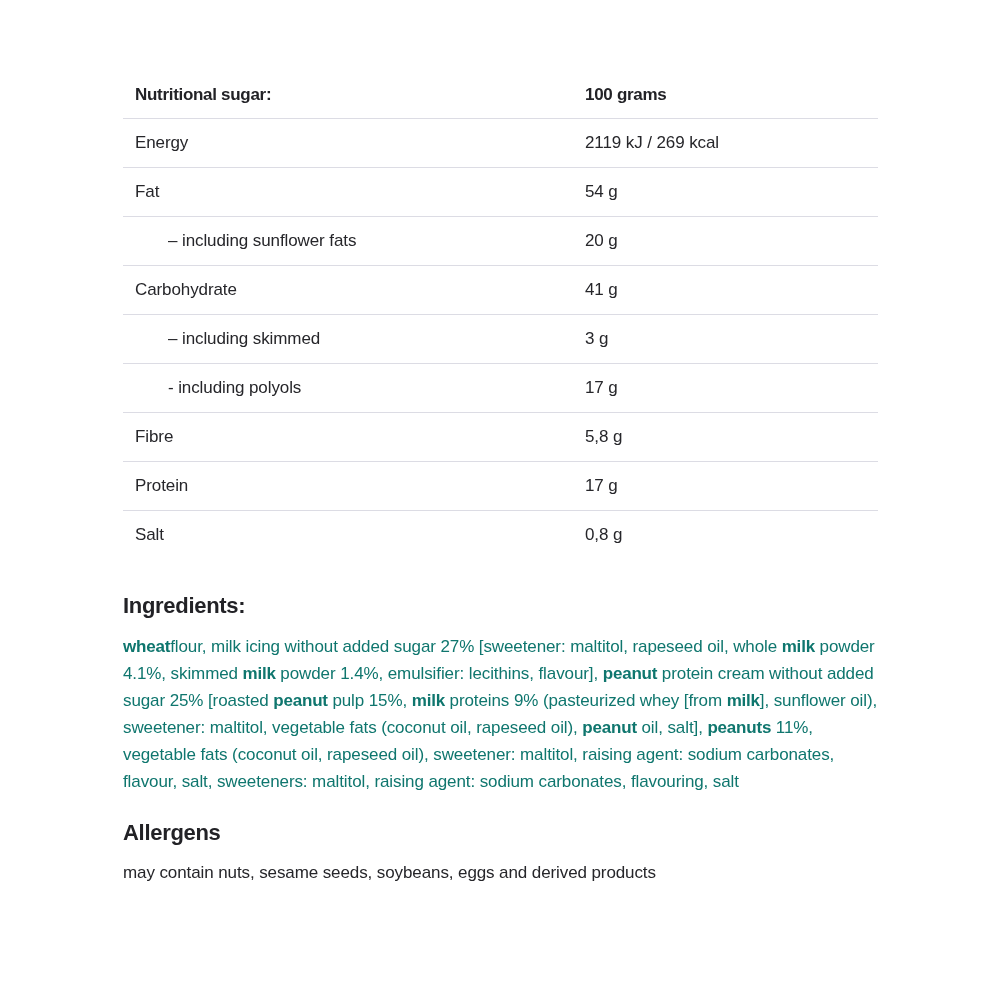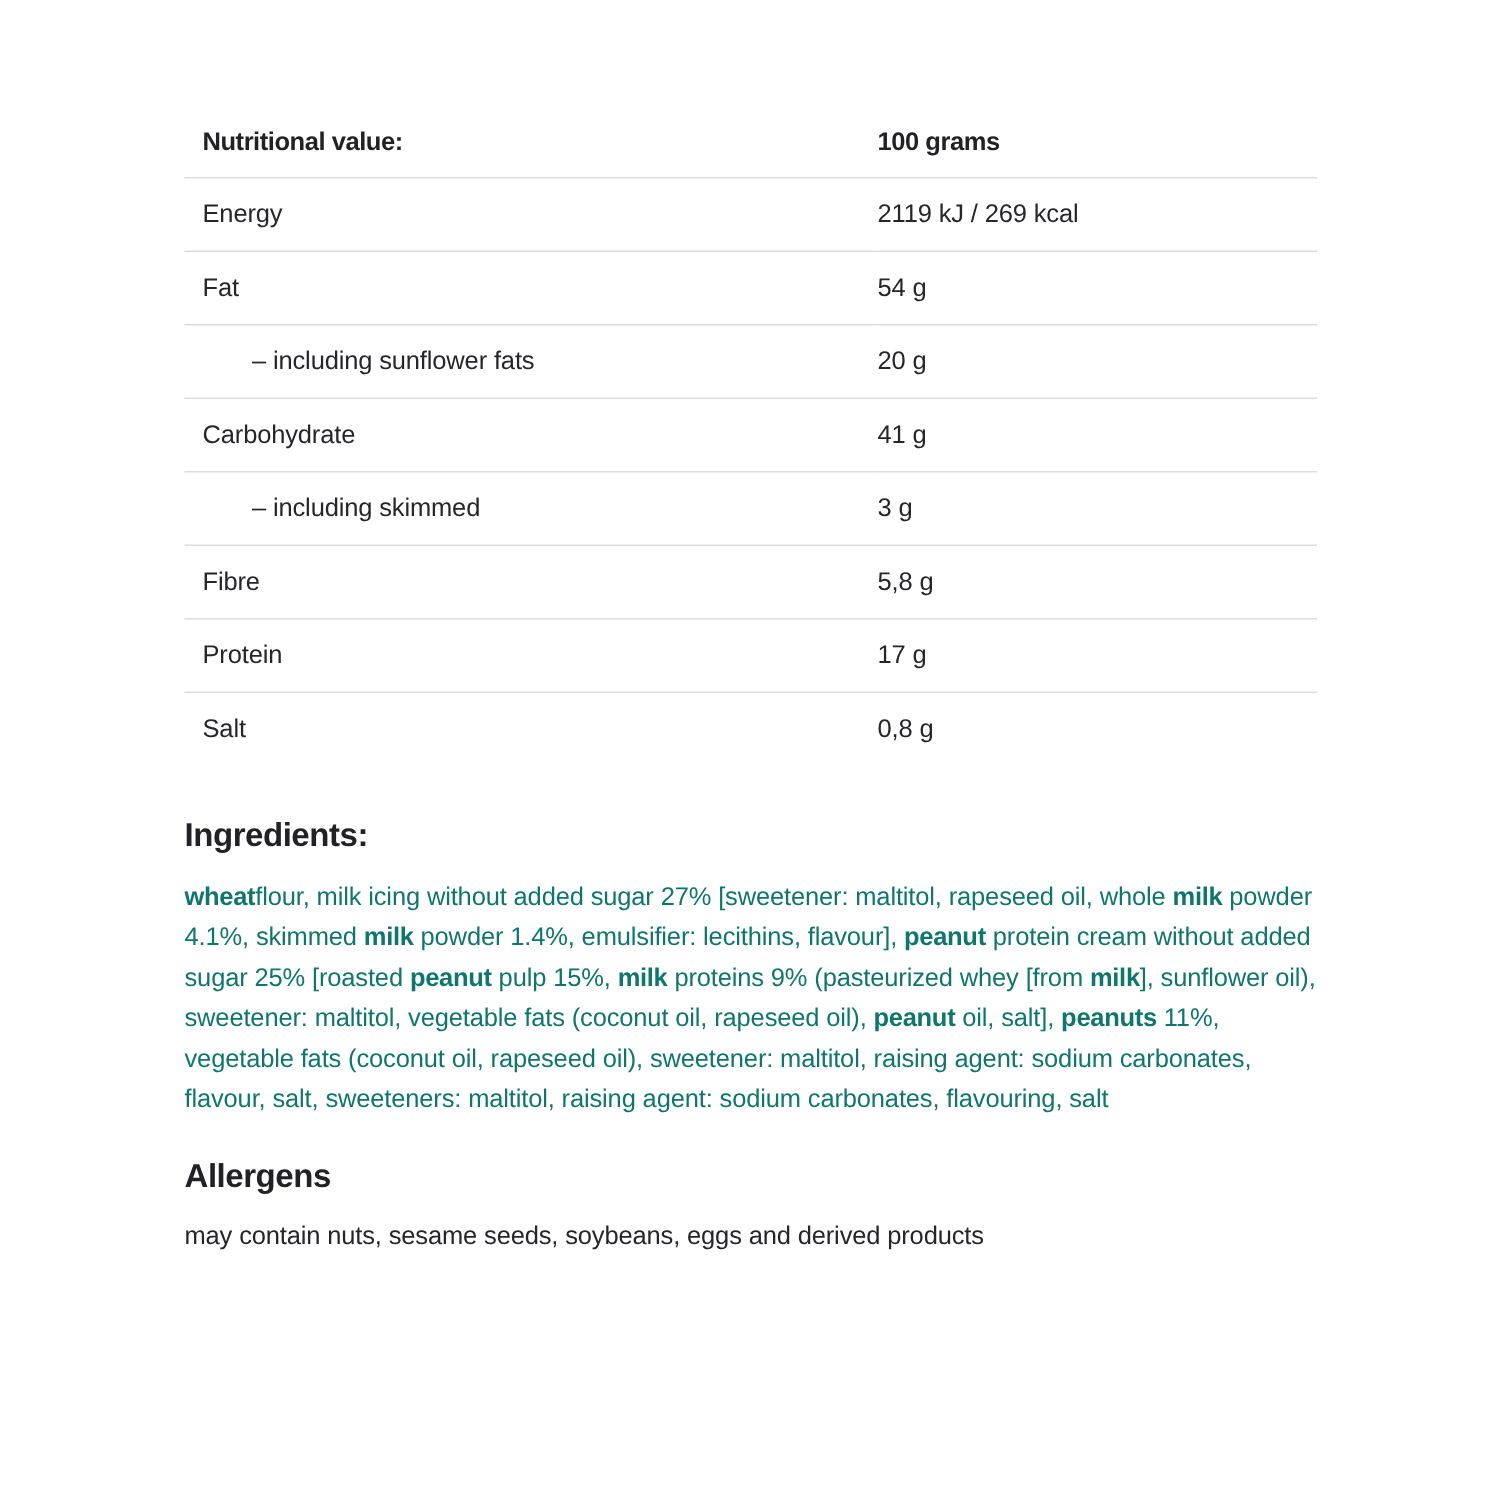--- a/index.html
+++ b/index.html
@@ -76,21 +76,21 @@
 
 <div class="content">
 
   <table class="nutrition">
     <colgroup>
         <col class="c-label">
         <col>
       </colgroup>
     <thead>
       <tr>
-        <th>Nutritional value:</th>
+        <th>Nutritional sugar:</th>
         <th class="value-col">100 grams</th>
       </tr>
     </thead>
     <tbody id="nutrition-rows">
     <tr>
       <td class="row-label">Energy</td>
       <td class="value-cell">2119 kJ / 269 kcal</td>
     </tr>
 
     <tr>
@@ -106,20 +106,24 @@
     <tr>
       <td class="row-label">Carbohydrate</td>
       <td class="value-cell">41 g</td>
     </tr>
 
     <tr>
       <td class="row-label indent">– including skimmed</td>
       <td class="value-cell">3 g</td>
     </tr>
 
+    <tr>
+      <td class="row-label indent">- including polyols</td>
+      <td class="value-cell">17 g</td>
+    </tr>
 
     <tr>
       <td class="row-label">Fibre</td>
       <td class="value-cell">5,8 g</td>
     </tr>
 
     <tr>
       <td class="row-label">Protein</td>
       <td class="value-cell">17 g</td>
     </tr>

